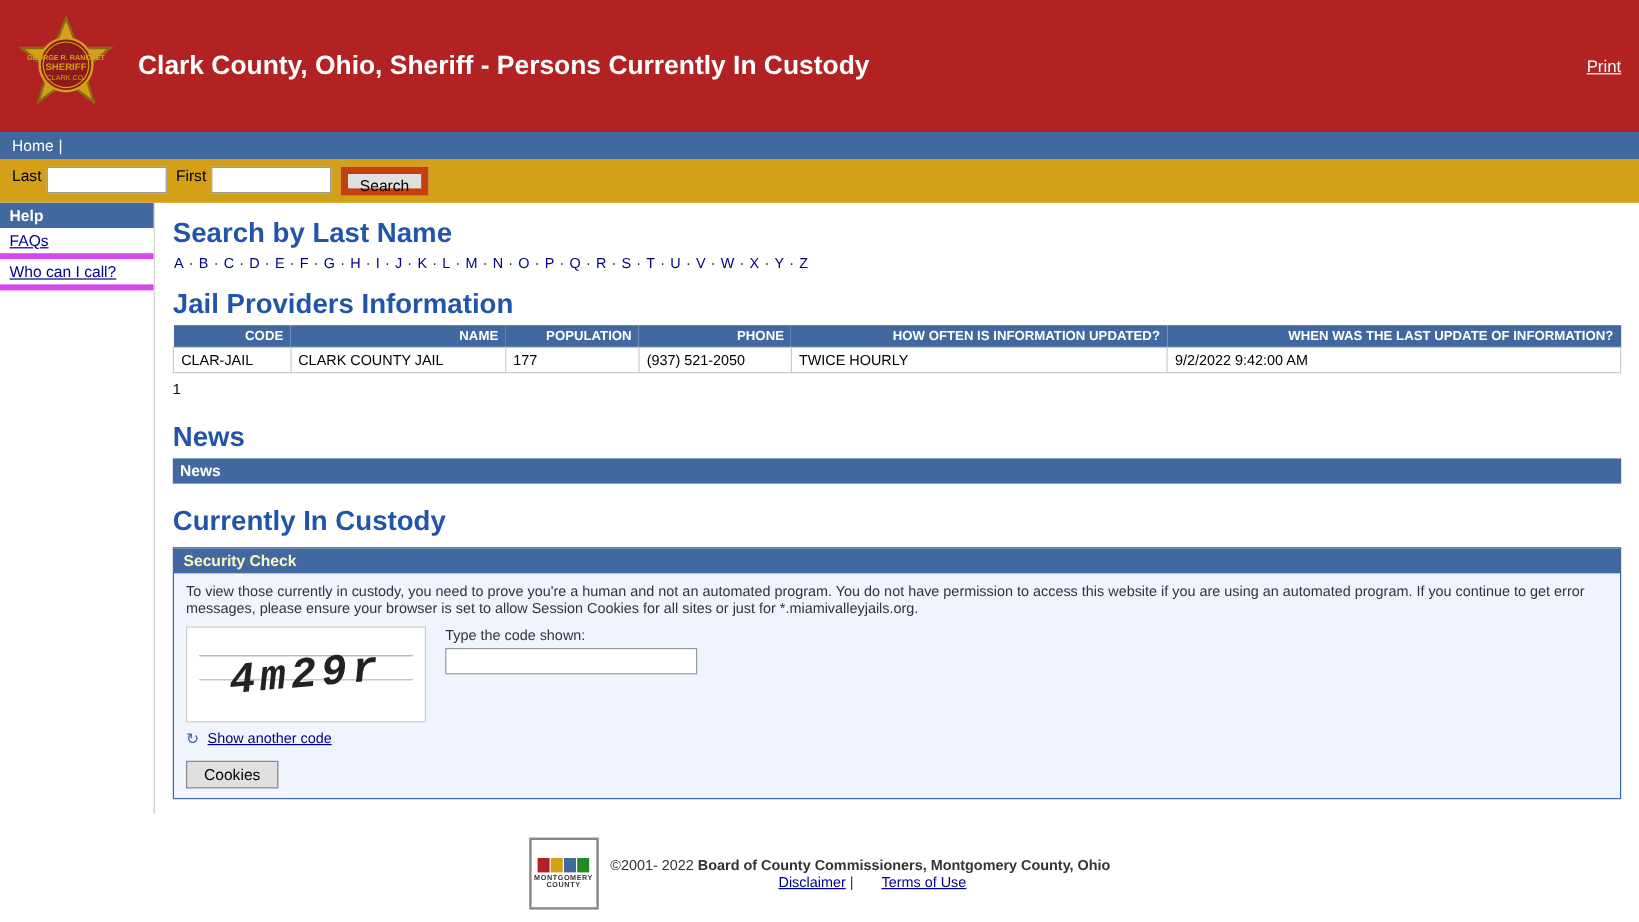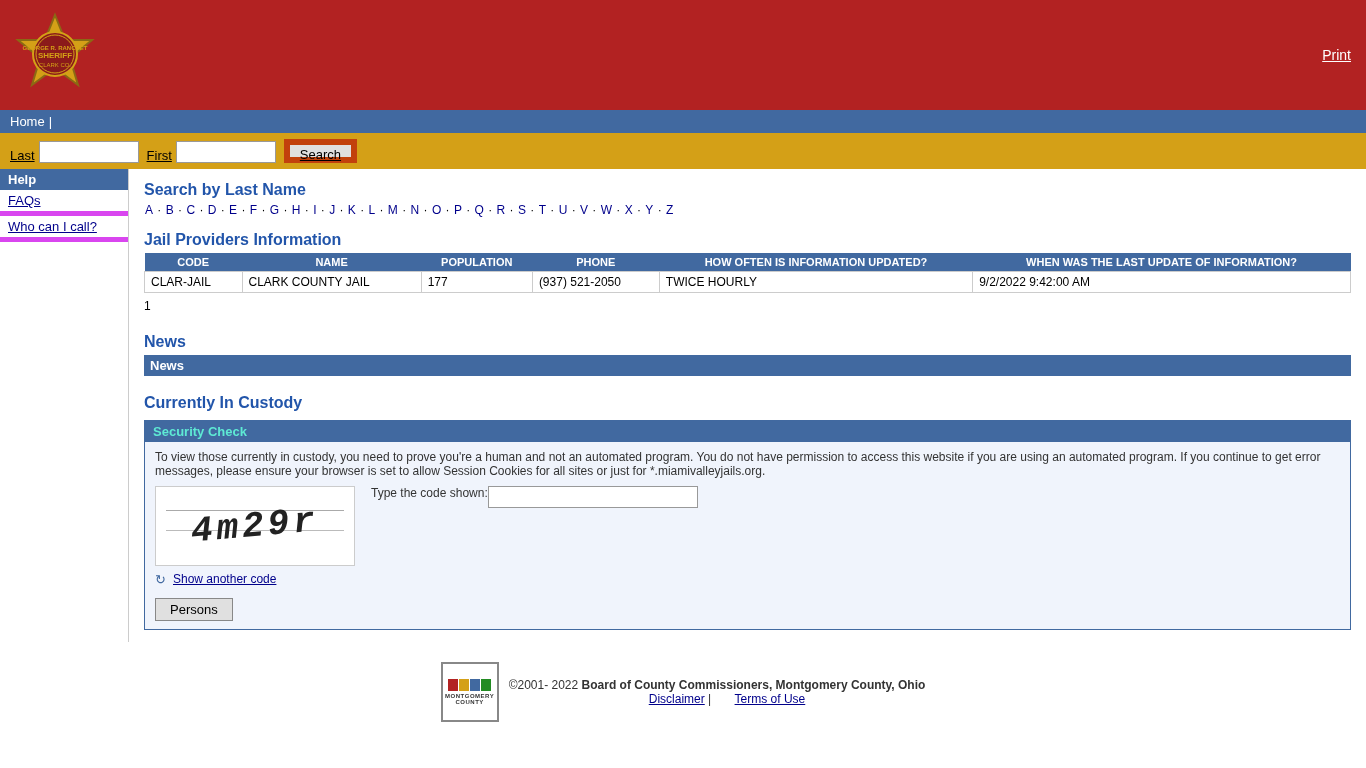--- a/index.html
+++ b/index.html
@@ -51,22 +51,21 @@
       font-size: 13px;
       margin-right: 4px;
     }
     #navbar span { color: #fff; margin-right: 4px; }
 
     
     #searchbar {
       background: #d4a017;
       padding: 6px 10px;
       display: flex;
-      align-items: flex-end;
-      text-decoration: underline;
+      align-items: flex-start;
     }
     #searchbar label {
       color: #000;
       margin-right: 4px;
       font-size: 13px;
     }
     #searchbar input {
       border: 1px solid #999;
       padding: 2px 4px;
       font-size: 13px;
@@ -115,21 +114,21 @@
 
     
     #content {
       flex: 1;
       padding: 12px 15px;
     }
 
     
     .section-title {
       color: #2255aa;
-      font-size: 16px;
+      font-size: 23px;
       font-weight: bold;
       margin-bottom: 4px;
     }
 
     
     #alpha-links {
       font-size: 12px;
       margin-bottom: 14px;
       color: #000;
     }
@@ -148,21 +147,21 @@
     .data-table {
       width: 100%;
       border-collapse: collapse;
       font-size: 12px;
       margin-bottom: 4px;
     }
     .data-table th {
       background: #4169a0;
       color: #fff;
       padding: 3px 6px;
-      text-align: center;
+      text-align: right;
       font-size: 11px;
       font-weight: bold;
     }
     .data-table td {
       padding: 3px 6px;
       border: 1px solid #ccc;
       background: #fff;
     }
 
     .row-count {
@@ -189,21 +188,21 @@
     }
 
     
     .custody-section { margin-top: 5px; }
     .security-check-box {
       border: 1px solid #4169a0;
       margin-top: 8px;
     }
     .security-check-header {
       background: #4169a0;
-      color: #5eead4;
+      color: #fef9c3;
       font-weight: bold;
       padding: 3px 8px;
       font-size: 13px;
     }
     .security-check-body {
       padding: 8px 10px;
       background: #f0f4fc;
       font-size: 12px;
       color: #333;
     }
@@ -238,21 +237,21 @@
       position: absolute;
       top: 30%; left: 5%; width: 90%; height: 1px;
       background: #aaa;
     }
     .captcha-img::after {
       content: '';
       position: absolute;
       top: 55%; left: 5%; width: 90%; height: 1px;
       background: #bbb;
     }
-    .captcha-right { display: flex; flex-direction: row; }
+    .captcha-right { display: flex; flex-direction: column; }
     .captcha-label {
       font-size: 12px;
       margin-bottom: 4px;
     }
     .captcha-input {
       border: 1px solid #999;
       padding: 2px 4px;
       width: 210px;
       height: 22px;
       font-size: 13px;
@@ -331,20 +330,21 @@
     <svg viewBox="0 0 90 90" width="90" height="90">
 
       <polygon points="45,5 55,30 82,30 60,48 68,75 45,58 22,75 30,48 8,30 35,30" fill="#d4a017" stroke="#8B6914" stroke-width="2"></polygon>
       <circle cx="45" cy="44" r="22" fill="#8B1A1A" stroke="#d4a017" stroke-width="2"></circle>
       <circle cx="45" cy="44" r="19" fill="#8B1A1A" stroke="#d4a017" stroke-width="1"></circle>
       <text x="45" y="40" text-anchor="middle" fill="#d4a017" font-size="6" font-weight="bold">GEORGE R. RANCHET</text>
       <text x="45" y="48" text-anchor="middle" fill="#d4a017" font-size="8" font-weight="bold">SHERIFF</text>
       <text x="45" y="57" text-anchor="middle" fill="#d4a017" font-size="6">CLARK CO.</text>
     </svg>
   </div>
+  <div id="header-title">Clark County, Ohio, Sheriff - Persons Currently In Custody</div>
   <button id="print-btn">Print</button>
 </div>
 
 <div id="navbar">
   <a href="#">Home</a>
   <span>|</span>
 </div>
 
 <div id="searchbar">
   <label>Last</label>
@@ -411,21 +411,21 @@
           <div class="security-desc">To view those currently in custody, you need to prove you're a human and not an automated program. You do not have permission to access this website if you are using an automated program. If you continue to get error messages, please ensure your browser is set to allow Session Cookies for all sites or just for *.miamivalleyjails.org.</div>
           <div class="security-lower">
             <div>
               <div class="captcha-img">
                 <span style="position:relative;z-index:2;transform:rotate(-5deg);display:inline-block;">4m29r</span>
               </div>
               <div class="show-another">
                 <span class="refresh-icon">↻</span>
                 <a href="#">Show another code</a>
               </div>
-              <button class="continue-btn">Persons</button>
+              <button class="continue-btn">Cookies</button>
             </div>
             <div class="captcha-right">
               <div class="captcha-label">Type the code shown:</div>
               <input class="captcha-input" type="text" style="">
             </div>
           </div>
         </div>
       </div>
     </div>
 

